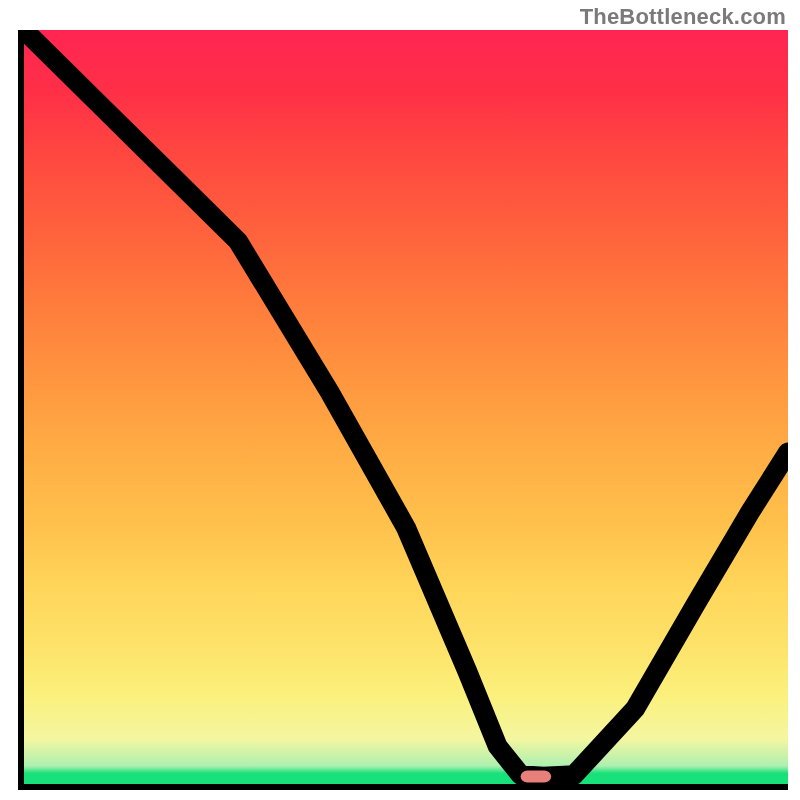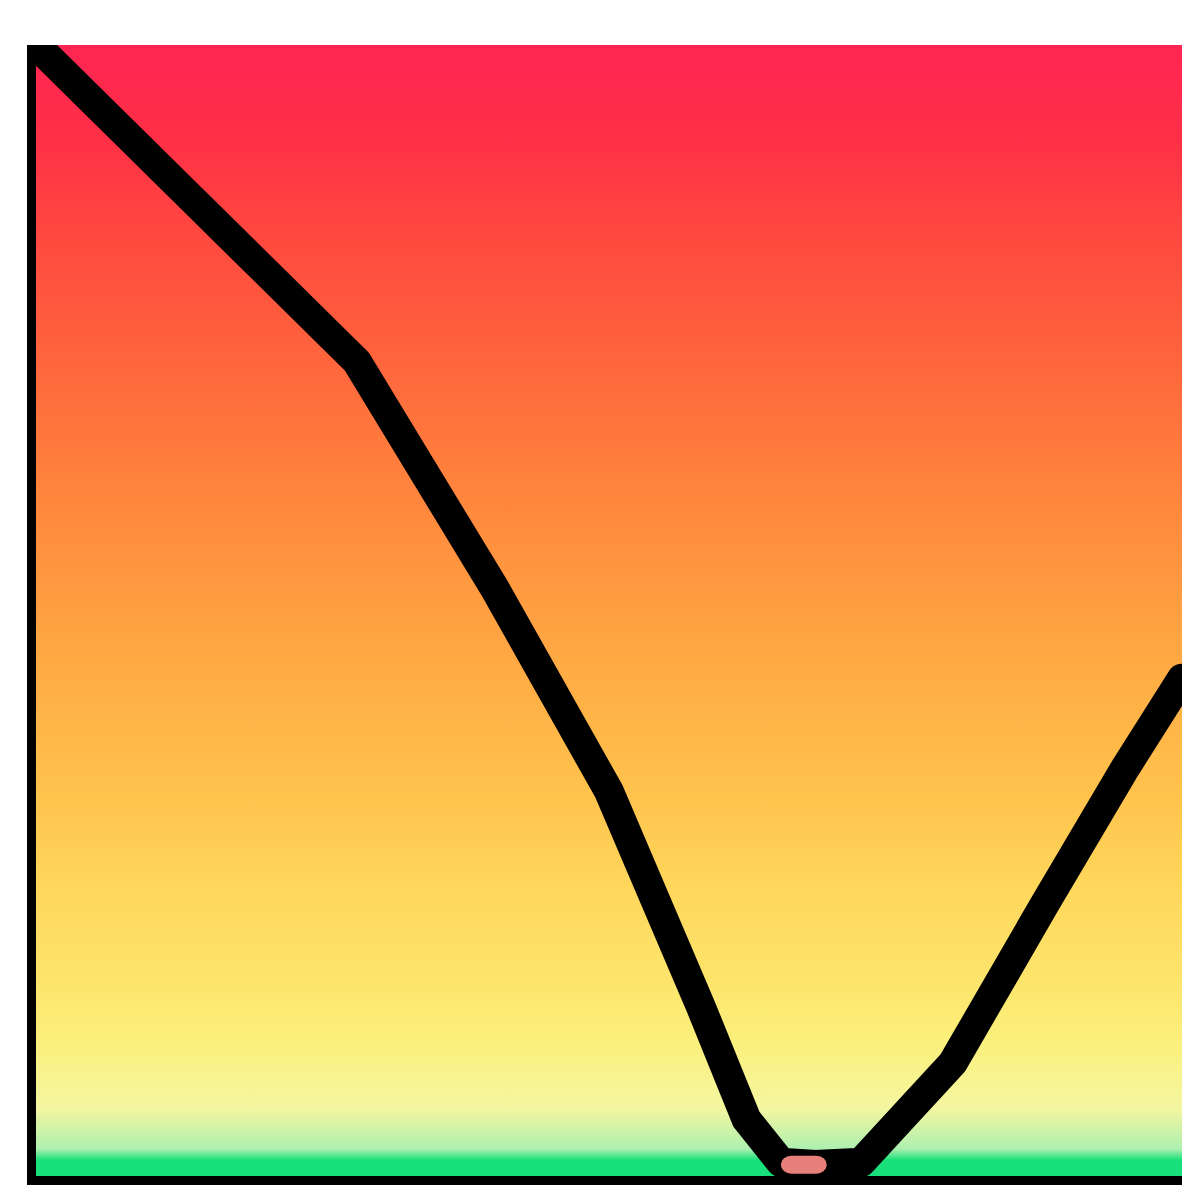--- a/index.html
+++ b/index.html
@@ -76,20 +76,21 @@
   .marker {
     fill: #e77f7a;
     stroke: none;
   }
 </style>
 </head>
 <body>
 
 <div class="container">
 
+  <div class="watermark">TheBottleneck.com</div>
 
   <div class="plot-frame">
     <div class="gradient-bg"></div>
 
     <svg class="curve-svg" viewBox="0 0 100 100" preserveAspectRatio="none">
       <path class="curve-path" d="M 0 0 L 10 10 L 20 20 L 28 28 L 40 48 L 50 66 L 58 85 L 62 95 L 65 98.8 L 68 99 L 72 98.8 L 80 90 L 88 76 L 95 64 L 100 56"></path>
       <rect class="marker" rx="0.9" ry="0.9" x="65.00" y="98.20" width="4.00" height="1.60"></rect>
     </svg>
   </div>
 

